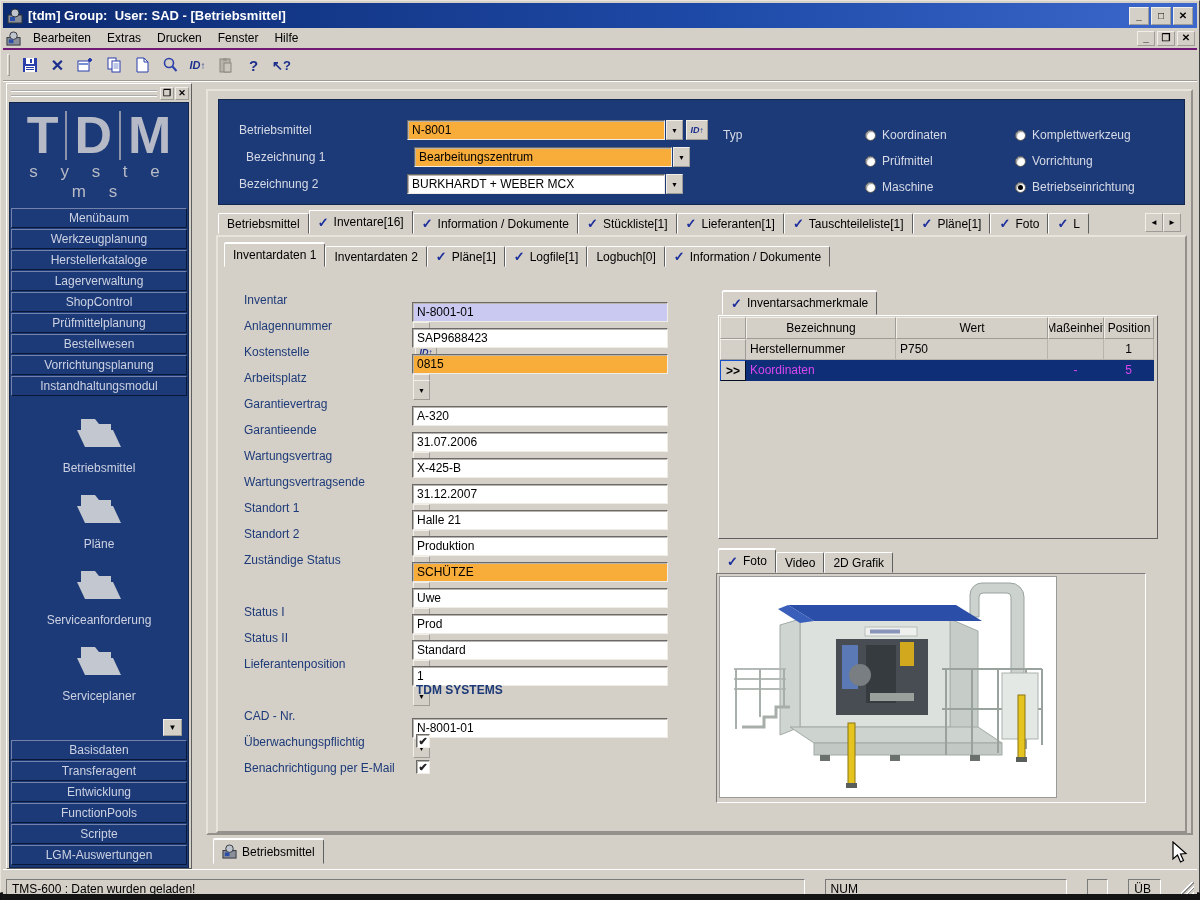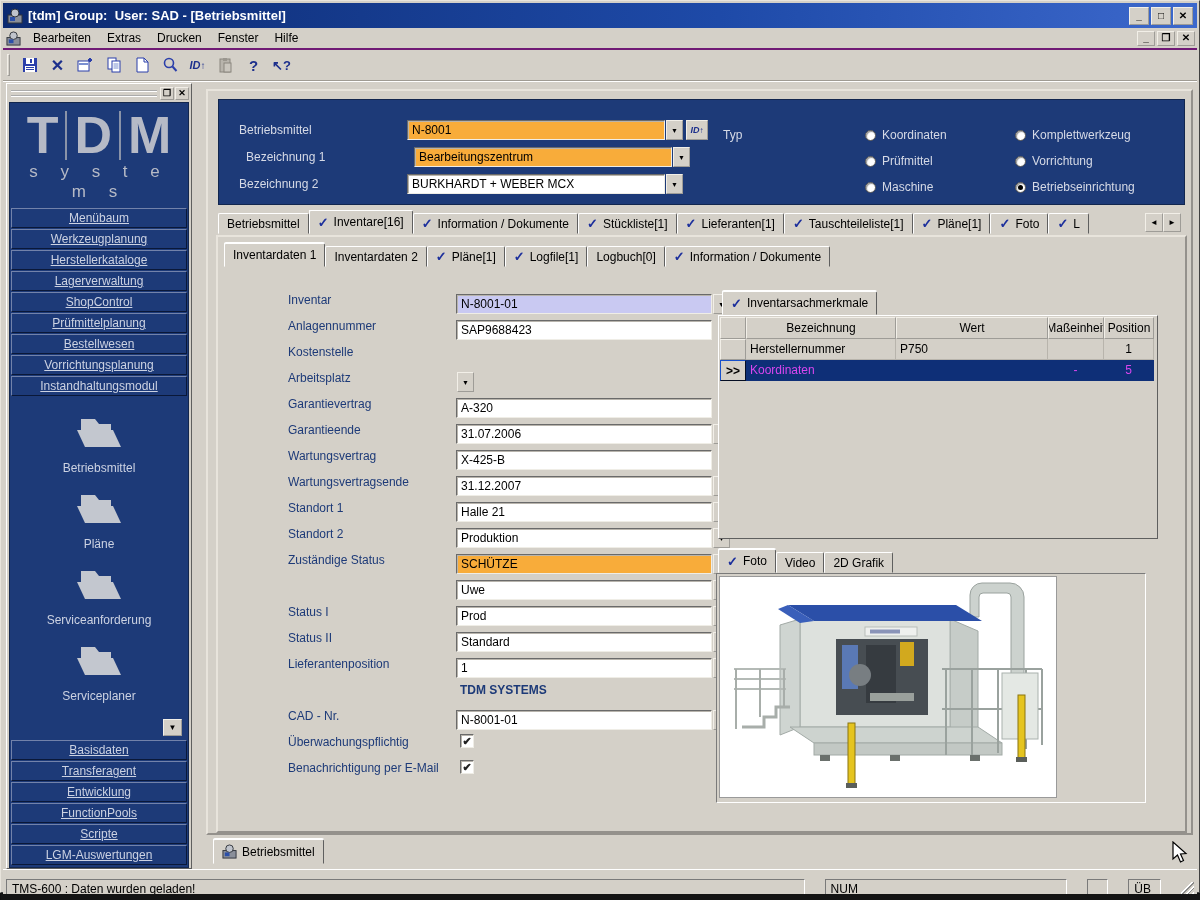--- a/index.html
+++ b/index.html
@@ -42,21 +42,21 @@
   .sb-mb-btn { width:14px; height:13px; background:#d4d0c8; border:1px outset #f2efe8; font-size:9px;
     display:flex; align-items:center; justify-content:center; font-weight:bold; margin-left:1px; }
   #sb-navy { margin-top:2px; height:766px; background:#1d3a78; border:1px solid #12264e; display:flex; flex-direction:column; }
   #sb-logo { padding:8px 4px 6px; text-align:center; color:#b6bac6; }
   #sb-logo .big { display:flex; justify-content:center; align-items:center; font-weight:bold; font-size:52px; line-height:0.95;
     font-family:"Liberation Sans",sans-serif; letter-spacing:0; }
   #sb-logo .big span { padding:0 7px; }
   #sb-logo .big span + span { border-left:2px solid #8a93a8; }
   #sb-logo .sub { font-size:17px; letter-spacing:9px; margin-top:2px; color:#b6bac6; }
   .sb-btn { margin:0 1px; height:20px; background:#1d3a78; border:1px solid; border-color:#7282aa #0a1838 #0a1838 #7282aa;
-    color:#ccd2e2; text-align:center; line-height:18px; font-size:12px; margin-bottom:1px;text-decoration:underline; }
+    color:#ccd2e2; text-align:center; line-height:18px; font-size:12px; margin-bottom:1px; }
   #sb-folders { flex:1; position:relative; display:flex; flex-direction:column; align-items:center; padding-top:16px; }
   .folder-item { display:flex; flex-direction:column; align-items:center; margin-bottom:14px; color:#ccd2e2; }
   .folder-item svg { margin-bottom:8px; }
   #sb-arrow { position:absolute; right:6px; bottom:4px; width:19px; height:17px; background:#d4d0c8;
     border:1px outset #f2efe8; font-size:8px; display:flex; align-items:center; justify-content:center; color:#000; }
 
   
   #main { position:absolute; left:205px; top:88px; width:987px; height:746px; background:#d4d0c8; }
   #hdr { position:absolute; left:10px; top:8px; width:967px; height:106px; background:#1d3a78; border:1px solid #12264e; }
   .hrow { position:absolute; height:20px; display:flex; align-items:center; }
@@ -83,24 +83,24 @@
   .tab.active { height:24px; font-weight:normal; z-index:2; box-shadow:0 -1px 0 #fff; }
   .tab .chk { color:#1c2f9c; font-weight:bold; margin-right:5px; font-size:13px; }
   #tabs-outer { left:10px; top:119px; right:46px; overflow:hidden; }
   #tabscroll { position:absolute; right:10px; top:122px; display:flex; }
   .scrbtn { width:18px; height:19px; background:#d4d0c8; border:1px outset #f2efe8; display:flex; align-items:center;
     justify-content:center; font-size:8px; }
   #content { position:absolute; left:8px; top:144px; width:971px; height:598px; background:#d4d0c8; }
   #tabs-inner { left:6px; top:6px; }
 
   
-  #form { position:absolute; left:0; top:52px; width:500px;padding-left:44px; }
+  #form { position:absolute; left:0; top:52px; width:500px; }
   .frow { height:26px; position:relative; }
   .frow .lab { position:absolute; left:26px; top:4px; color:#1d3a78; font-size:12px; white-space:nowrap; }
-  .frow .fwrap { position:absolute; left:194px; top:5px; width:312px; height:16px; display:flex; }
+  .frow .fwrap { position:absolute; left:194px; top:13px; width:312px; height:16px; display:flex;flex-direction:column; }
   .frow .fbox { width:256px; height:20px; display:flex; }
   .frow .static { position:absolute; left:198px; top:4px; color:#1d3a78; font-weight:bold; font-size:12px; }
   .cbox { position:absolute; left:198px; top:3px; width:14px; height:14px; background:#fff;
     border:1px solid; border-color:#6a6a6a #efede6 #efede6 #6a6a6a; box-shadow:inset 1px 1px 0 #b8b4ac;
     display:flex; align-items:center; justify-content:center; font-size:11px; font-weight:bold; color:#222; line-height:1; }
 
   
   #mm-tab { position:absolute; left:504px; top:54px; }
   #mm-box { position:absolute; left:500px; top:78px; width:440px; height:224px; background:#d4d0c8;
     border:1px solid; border-color:#ffffff #5f5f5f #5f5f5f #ffffff; padding:1px; }
@@ -490,20 +490,27 @@
               <span class="fbox">
                 <span class="fldval editbox bg-white">SAP9688423</span>
               </span>
 
             </span>
 
           </div>
 
           <div class="frow">
             <span class="lab">Kostenstelle</span>
+            <span class="fwrap">
+              <span class="fbox">
+                <span class="fldval editbox bg-orange">0815</span>
+              </span>
+              <span class="dbtn">▼</span>
+
+            </span>
 
           </div>
 
           <div class="frow">
             <span class="lab">Arbeitsplatz</span>
             <span class="fwrap">
               <span class="dbtn">▼</span>
 
             </span>
 

